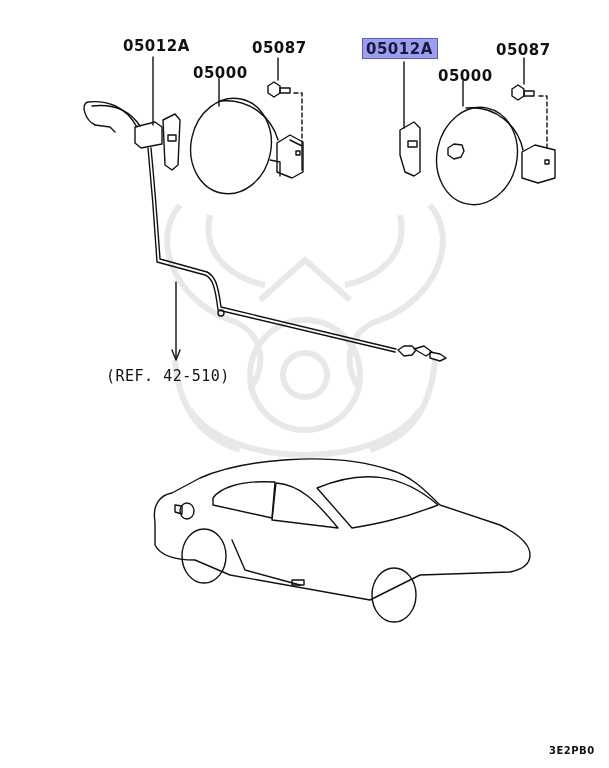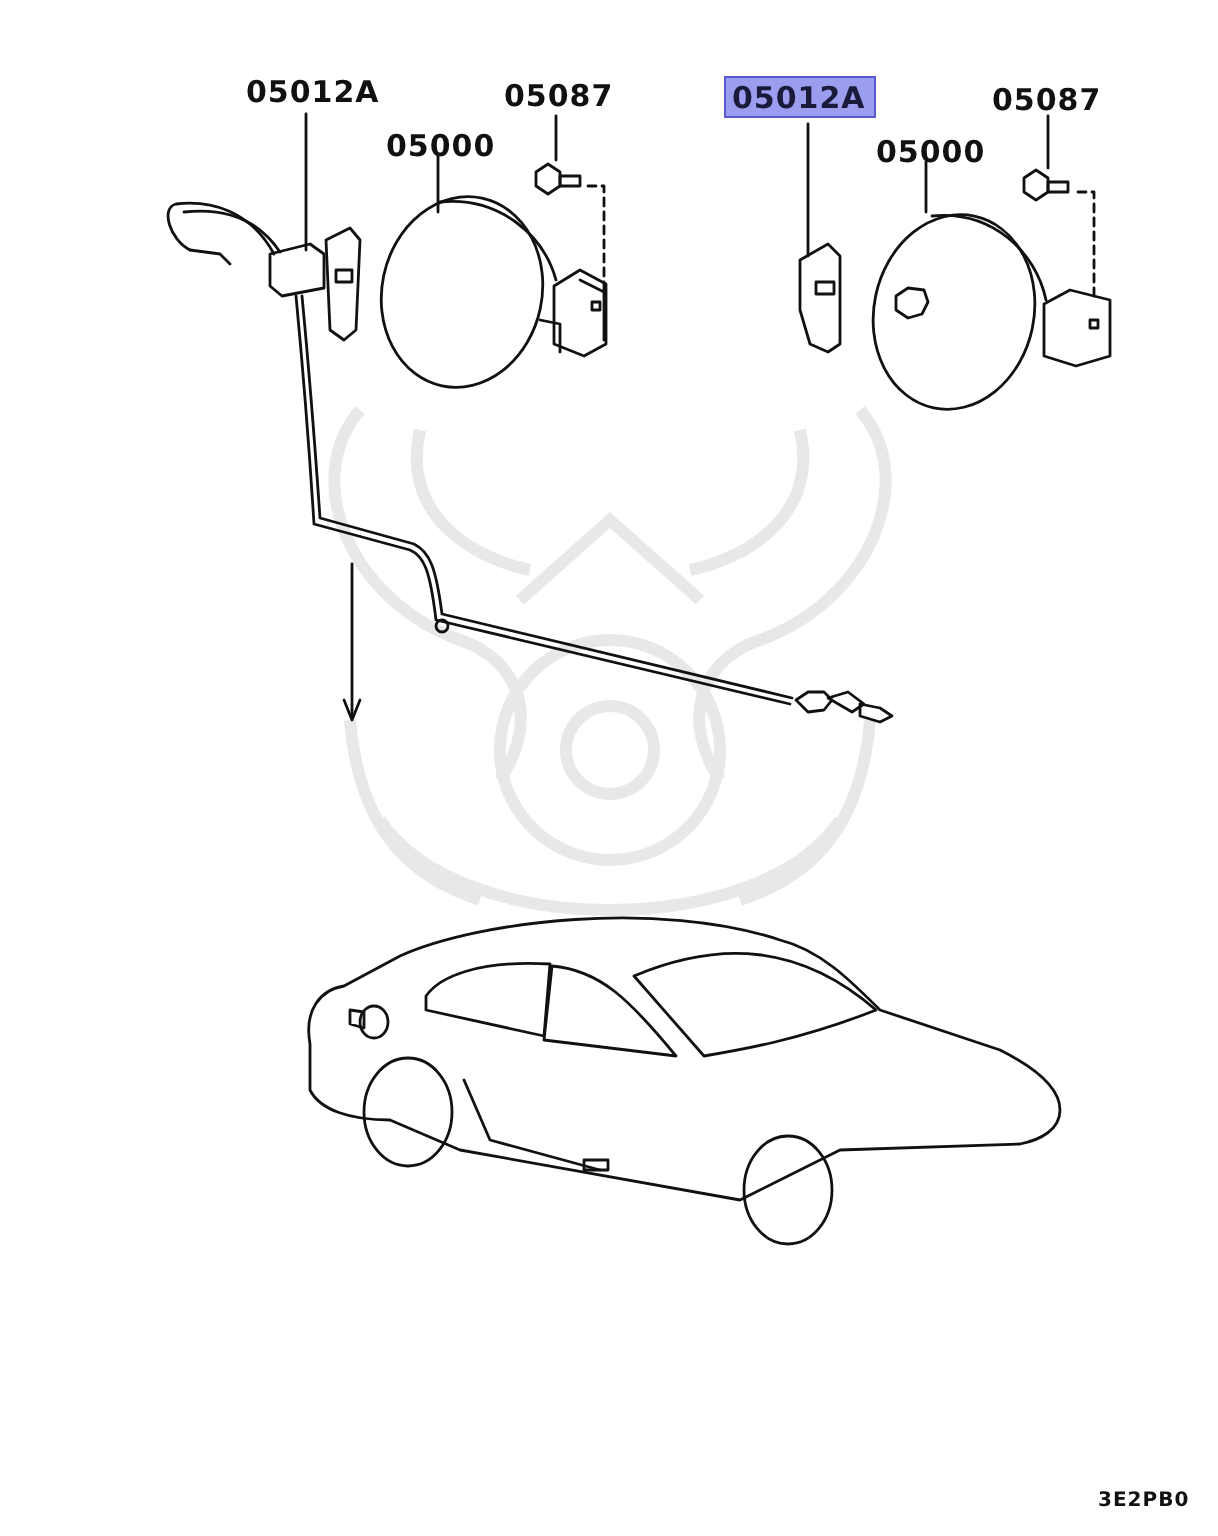--- a/index.html
+++ b/index.html
@@ -102,14 +102,15 @@
   </svg>
 
   <div class="label" style="left:123px;top:37px">05012A</div>
   <div class="label" style="left:193px;top:64px">05000</div>
   <div class="label" style="left:252px;top:39px">05087</div>
 
   <div class="label hl" style="left:362px;top:38px">05012A</div>
   <div class="label" style="left:438px;top:67px">05000</div>
   <div class="label" style="left:496px;top:41px">05087</div>
 
+  <div class="ref" style="left:106px;top:367px">(REF. 42-510)</div>
   <div class="code" style="left:549px;top:745px">3E2PB0</div>
 </div>
 
 </body></html>

